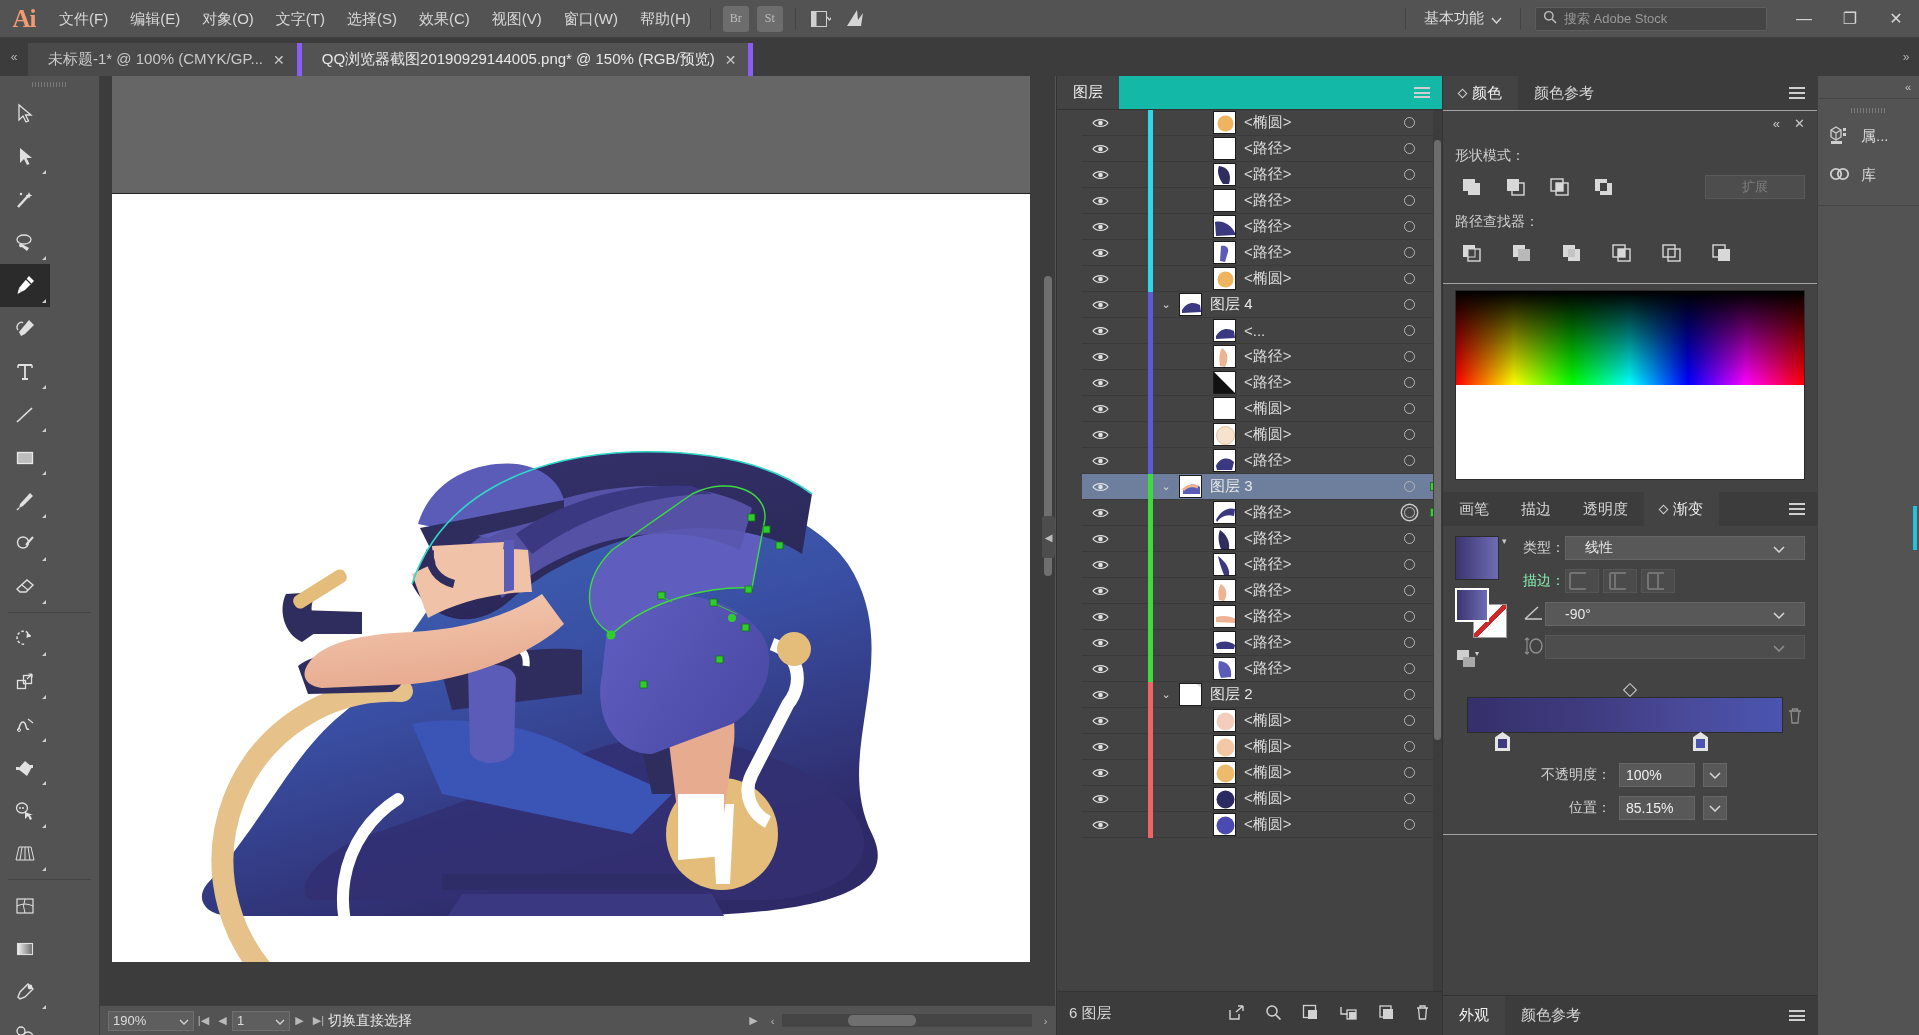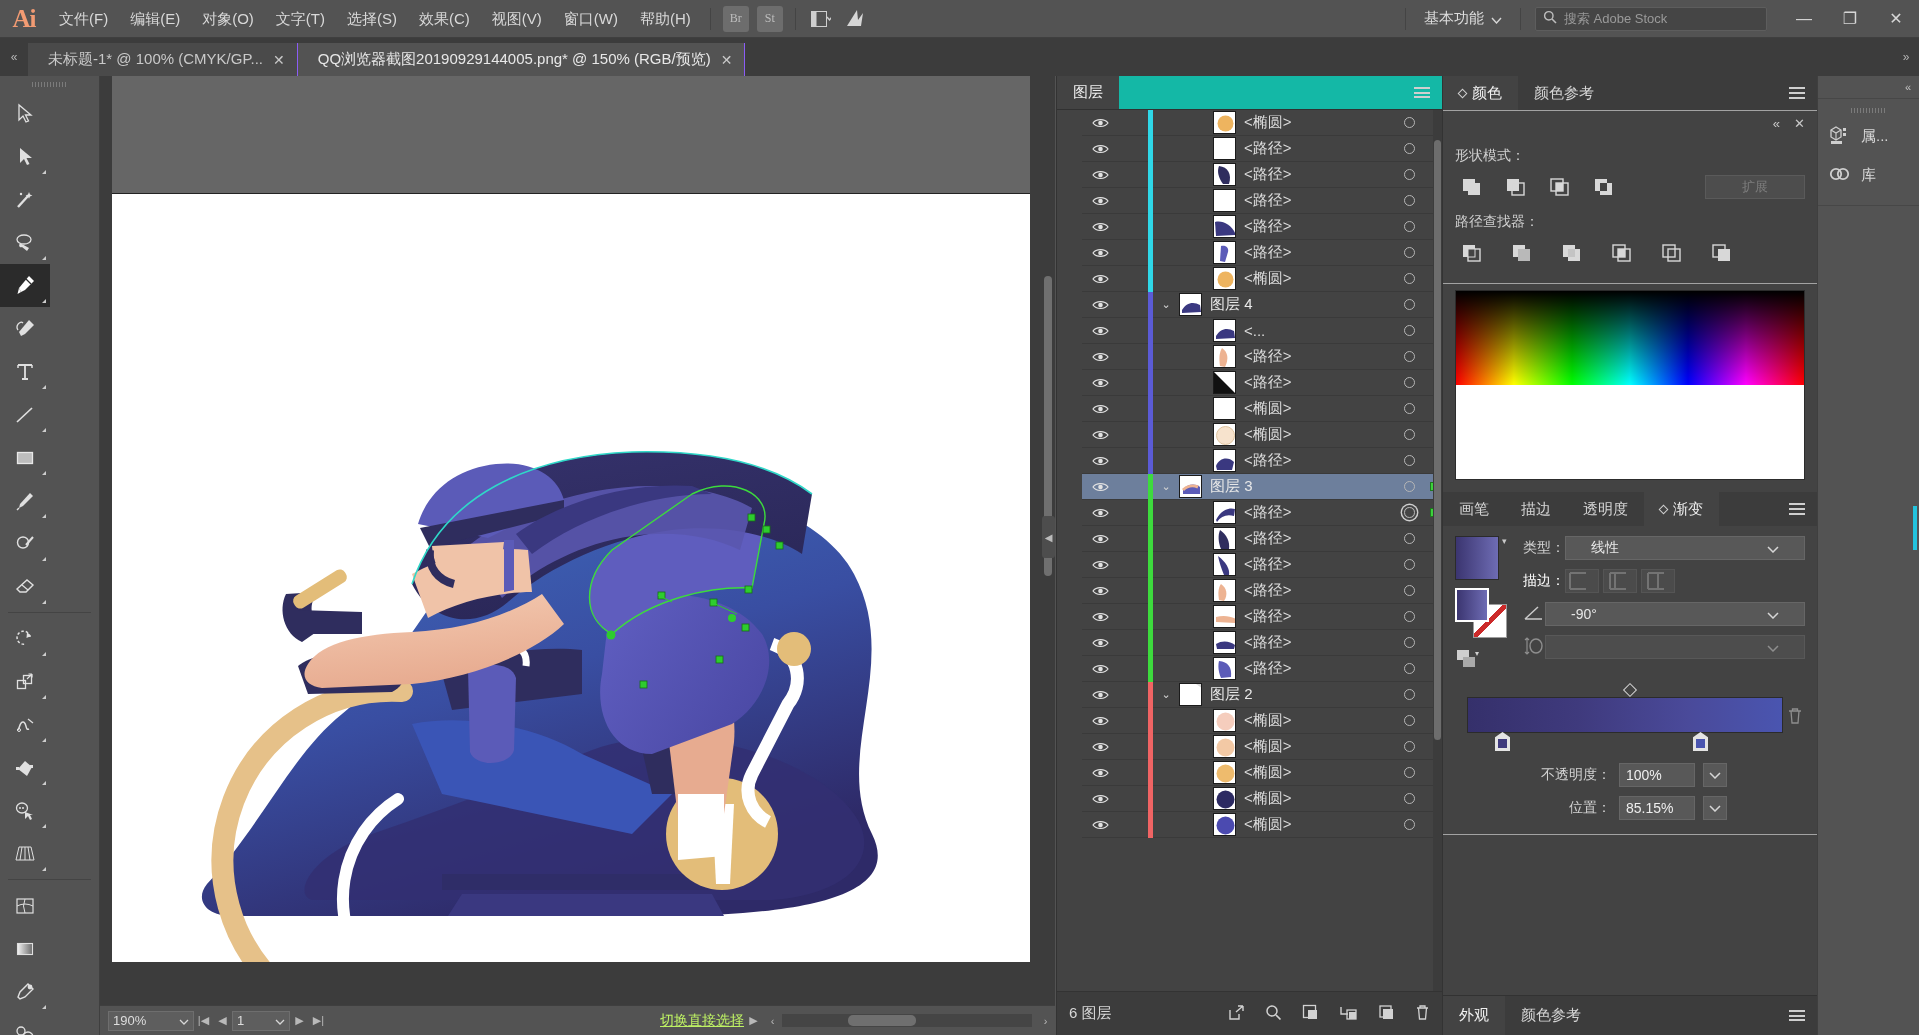--- a/index.html
+++ b/index.html
@@ -53,21 +53,21 @@
   
   .tabbar{
     position:absolute; left:0; top:38px; width:1919px; height:38px;
     background:#3c3c3c; display:flex; align-items:flex-end;
   }
   .tabcollapse{ width:28px;height:38px; display:flex;align-items:center;justify-content:center;
                 color:#b5b5b5; font-size:12px; background:#3c3c3c;}
   .tab{
     height:33px; display:flex;align-items:center; gap:10px; padding:0 12px 0 20px;
     background:#4a4a4a; font-size:15px; color:#c9c9c9; white-space:nowrap;
-    border-right:1px solid #8b5cf6;
+    border-right:5px solid #8b5cf6;
   }
   .tab.active{ background:#535353; color:#e8e8e8; }
   .tab .x{ font-size:14px; color:#c9c9c9; }
   .tabbar .spacer{flex:1; height:38px;}
   .tabscroll{ width:26px;height:38px;display:flex;align-items:center;justify-content:center;
               color:#b0b0b0;font-size:12px;}
 
   
   .toolbar{
     position:absolute; left:0; top:76px; width:100px; height:959px;
@@ -123,21 +123,21 @@
   }
   .zoomsel{
     display:flex;align-items:center; margin-left:8px; width:86px; height:20px;
     background:#5e5e5e; border:1px solid #6e6e6e; padding:0 4px; justify-content:space-between;
     font-size:13px;
   }
   .navbtn{ width:19px;height:22px; display:flex;align-items:center;justify-content:center;
            color:#b9b9b9; font-size:11px;}
   .pagefield{ width:58px;height:20px;background:#5e5e5e;border:1px solid #6e6e6e;
     display:flex;align-items:center;justify-content:space-between;padding:0 4px;font-size:13px;}
-  .statustext{ flex:1; text-align:right; font-size:14px; color:#bef264;text-decoration:underline;}
+  .statustext{ flex:1; text-align:left; font-size:14px; color:#e5e5e5;}
   .hscroll{ position:relative; width:250px;height:13px; background:#454545; margin-right:4px;}
   .hscroll .thumb{ position:absolute;left:66px;top:1px;width:68px;height:11px;
     background:#6f6f6f;border-radius:5px;}
 
   
   .layers{
     position:absolute; left:1056px; top:76px; width:386px; height:959px;
     background:#434343; border-left:1px solid #333;
   }
   .panel-tabrow{
@@ -226,24 +226,24 @@
   .caret-dn{ font-size:9px; color:#c9c9c9; margin-left:3px;}
   .grad-fillstroke{ position:relative; width:56px;height:48px; margin-top:8px;}
   .gfs-fill{ position:absolute;left:0;top:0;width:34px;height:34px;border:2px solid #fff;
     background:linear-gradient(to right,#3b3570,#6e6cb4); z-index:3;}
   .gfs-stroke{ position:absolute;left:18px;top:16px;width:34px;height:34px;border:1px solid #9d9d9d;
     background:#fff; z-index:2;
     background-image:linear-gradient(to bottom right,transparent 44%,#cc2a2a 44%,#cc2a2a 56%,transparent 56%);}
   .grad-right{ flex:1; }
   .frow{ display:flex; align-items:center; margin-bottom:9px; }
   .flabel{ font-size:14px; color:#d2d2d2; white-space:nowrap; }
-  .flabel.dim{ color:#ffffff; }
+  .flabel.dim{ color:#86efac; }
   .fselect{
     flex:1; height:24px; background:#585858; border:1px solid #666; color:#e6e6e6;
-    display:flex; align-items:center; justify-content:space-between; padding:0 25px;
+    display:flex; align-items:center; justify-content:space-between; padding:0 19px;
     font-size:14px;
   }
   .fsmall{ width:112px; }
   .strokebtns{ display:flex; gap:4px; }
   .sbtn{ width:34px;height:24px; background:#4b4b4b; border:1px solid #555; }
   .gradbar-wrap{ margin-top:12px; position:relative; padding:12px 22px 0 12px;}
   .gradbar{
     height:36px; border:1px solid #2b2b2b;
     background:linear-gradient(to right,#35306b 0%,#3f3a7d 35%,#4a4a9a 70%,#4a55b0 100%);
   }

